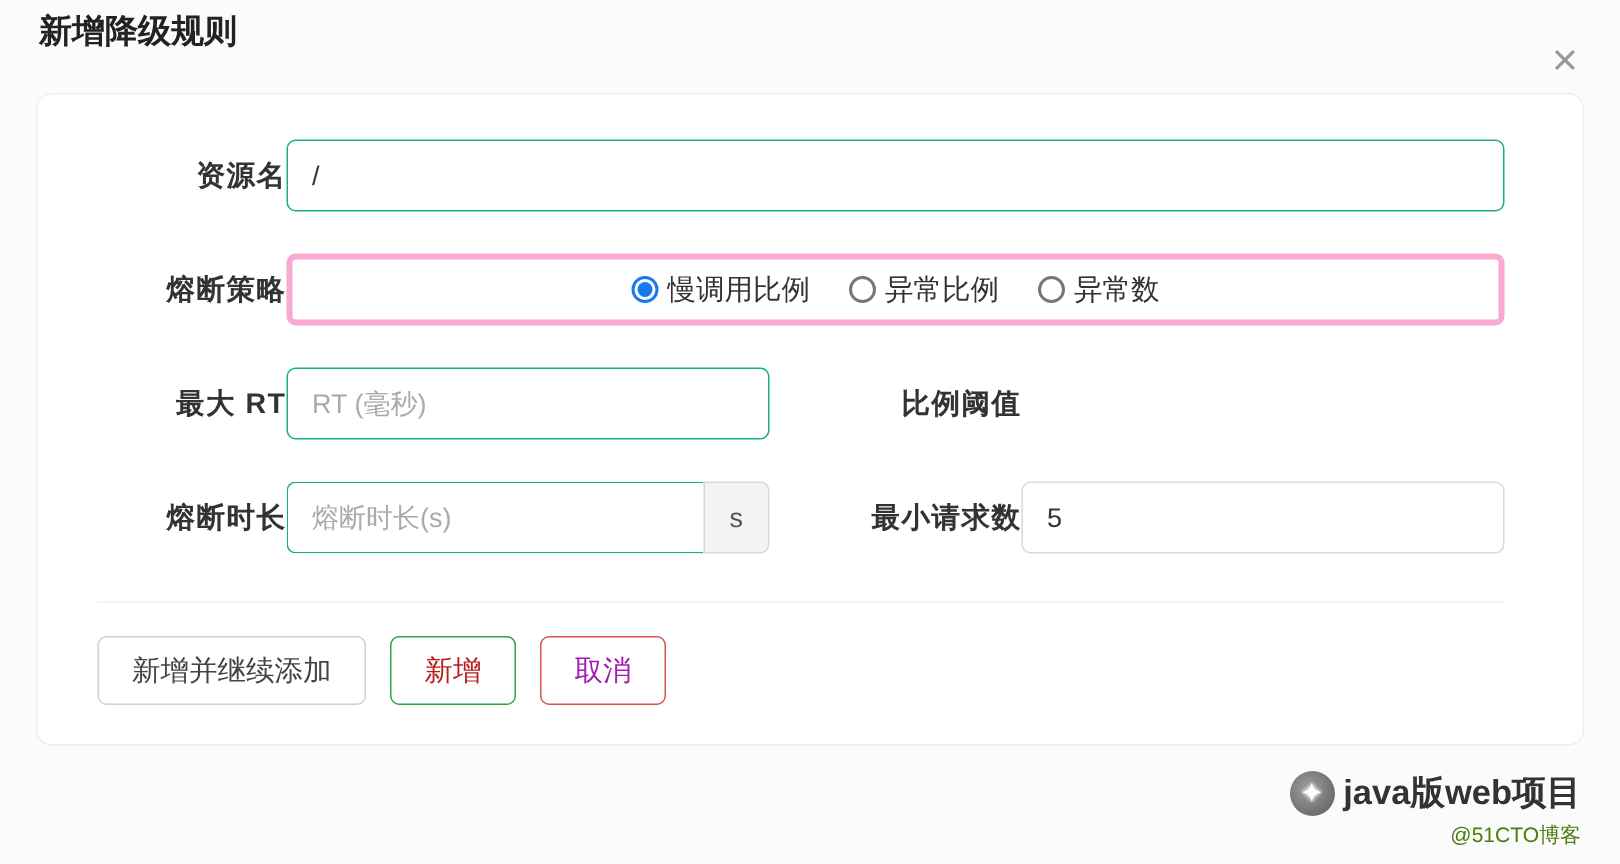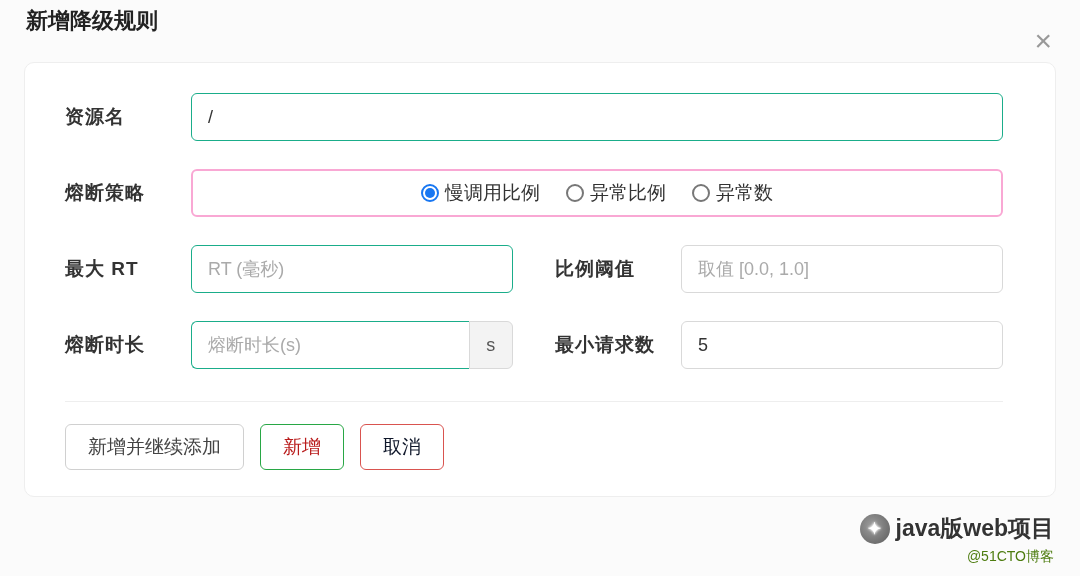--- a/index.html
+++ b/index.html
@@ -51,21 +51,21 @@
     }
     .row:last-of-type { margin-bottom: 0; }
 
     .field {
       display: flex;
       align-items: center;
       flex: 1;
     }
     .label {
       width: 126px;
-      text-align: left;
+      text-align: right;
       font-size: 19px;
       font-weight: 700;
       color: #333;
       flex-shrink: 0;
       letter-spacing: 1px;
     }
     .control {
       flex: 1;
     }
 
@@ -82,21 +82,21 @@
     }
     .input::placeholder { color: #aaa; }
 
     .input.green {
       border-color: #1aad8a;
     }
 
     .radio-group.green {
       width: 100%;
       height: 48px;
-      border: 2px solid #f9a8d4;
+      border: 4px solid #f9a8d4;
       border-radius: 6px;
       display: flex;
       align-items: center;
       justify-content: center;
       gap: 26px;
       font-size: 19px;
       color: #333;
     }
     .radio-item {
       display: flex;
@@ -163,21 +163,21 @@
       padding: 0 22px;
       border-radius: 6px;
       font-size: 19px;
       cursor: pointer;
       background: #fff;
       border: 1px solid #ccc;
       color: #444;
     }
     .btn-default { border-color: #d0d0d0; }
     .btn-green { border-color: #28a745; color: #b91c1c; }
-    .btn-red { border-color: #d9534f; color: #0f172a; }
+    .btn-red { border-color: #d9534f; color: #a21caf; }
 
     .watermark-area {
       position: absolute;
       right: 26px;
       bottom: 10px;
       display: flex;
       flex-direction: column;
       align-items: flex-end;
       gap: 4px;
       pointer-events: none;
@@ -253,23 +253,20 @@
 
     <div class="row">
       <div class="field">
         <div class="label">最大 RT</div>
         <div class="control">
           <input class="input green" placeholder="RT (毫秒)" style="">
         </div>
       </div>
       <div class="field">
         <div class="label">比例阈值</div>
-        <div class="control">
-          <input class="input" placeholder="取值 [0.0, 1.0]" style="">
-        </div>
       </div>
     </div>
 
     <div class="row">
       <div class="field">
         <div class="label">熔断时长</div>
         <div class="control">
           <div class="input-addon green">
             <input class="input" placeholder="熔断时长(s)" style="">
             <div class="addon">s</div>

